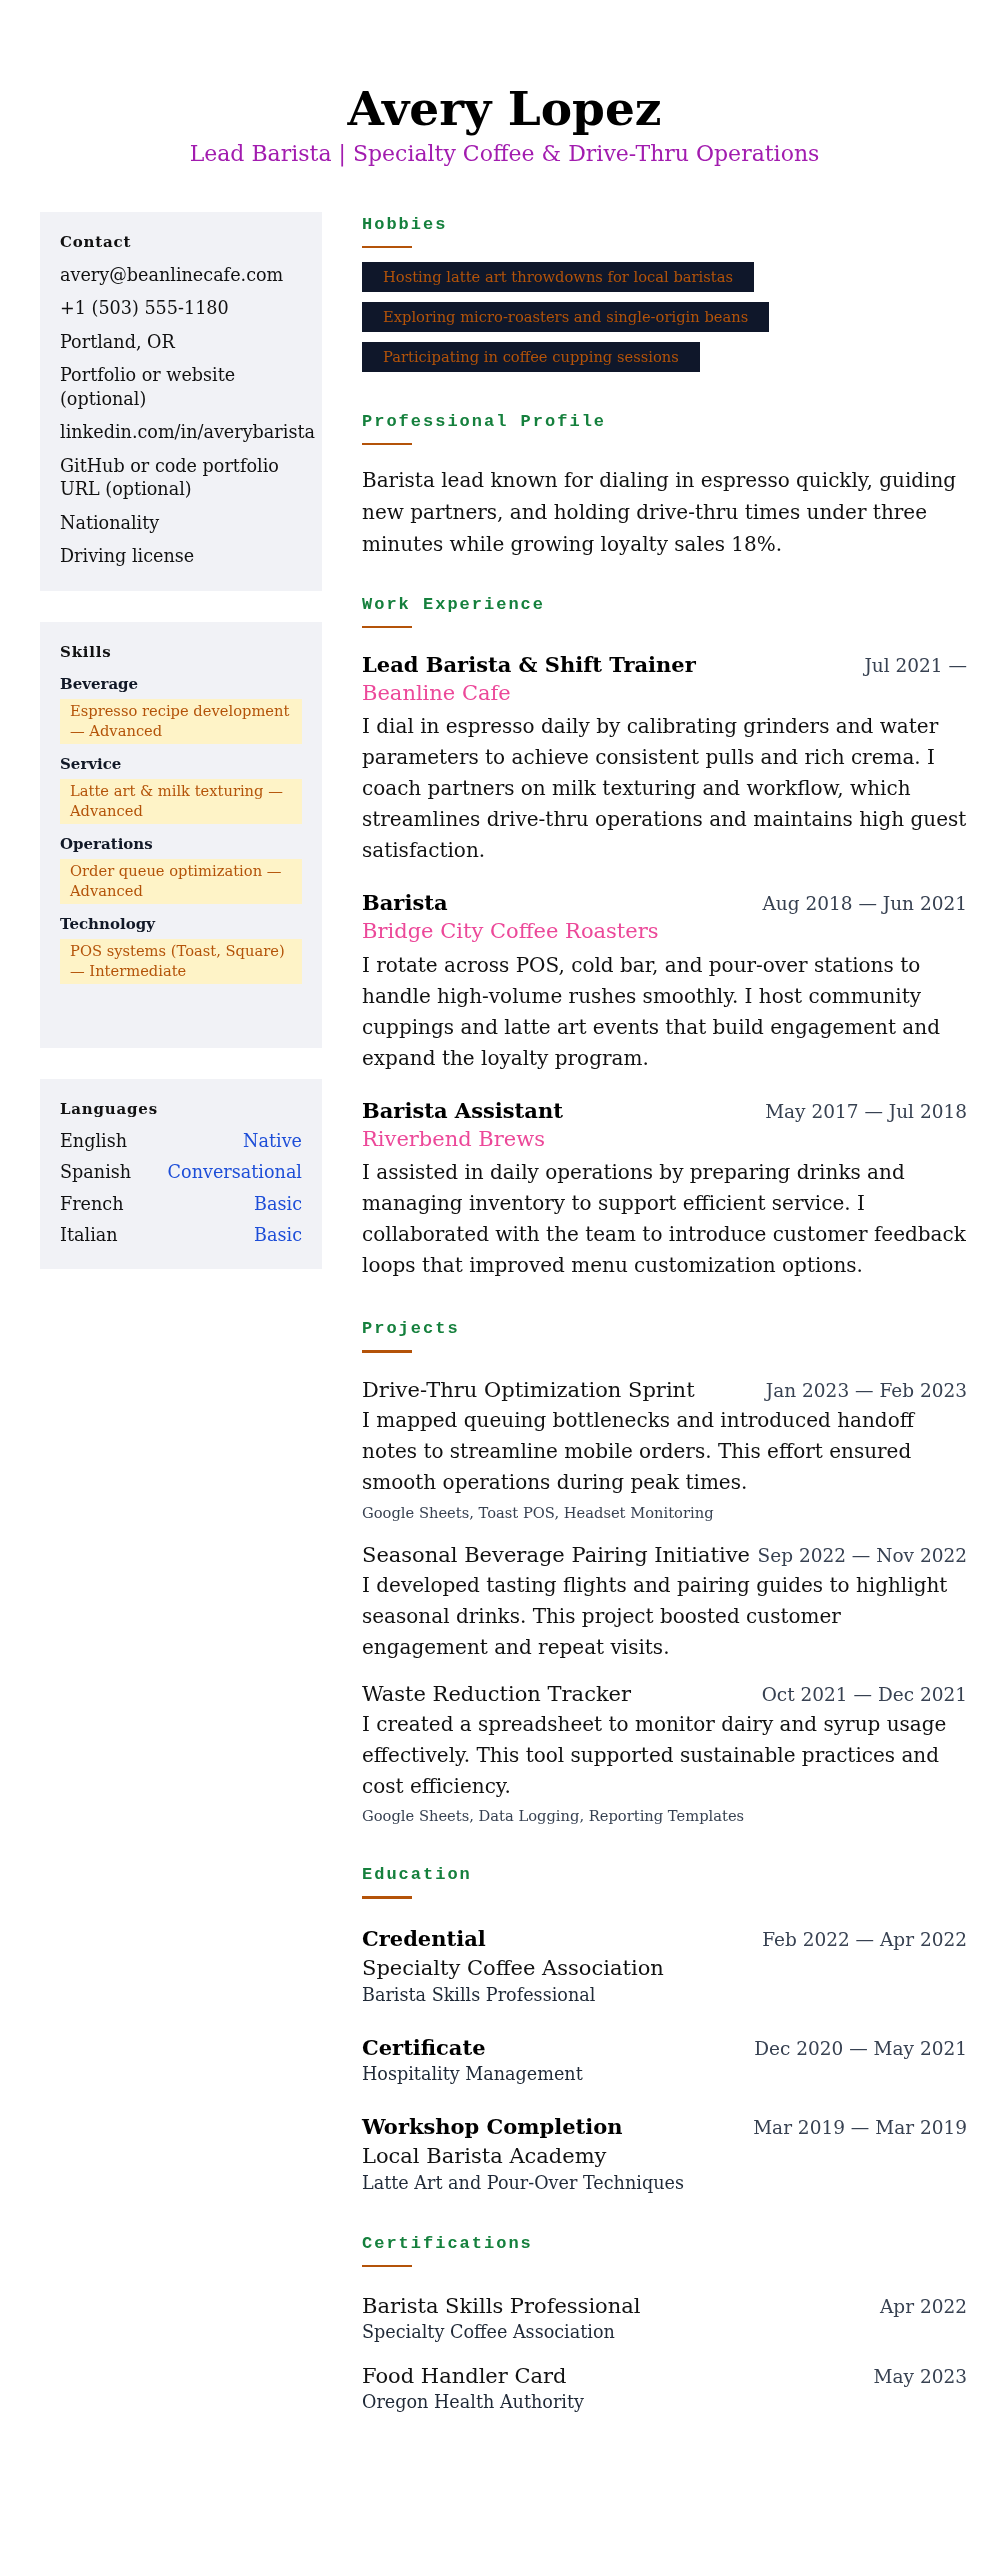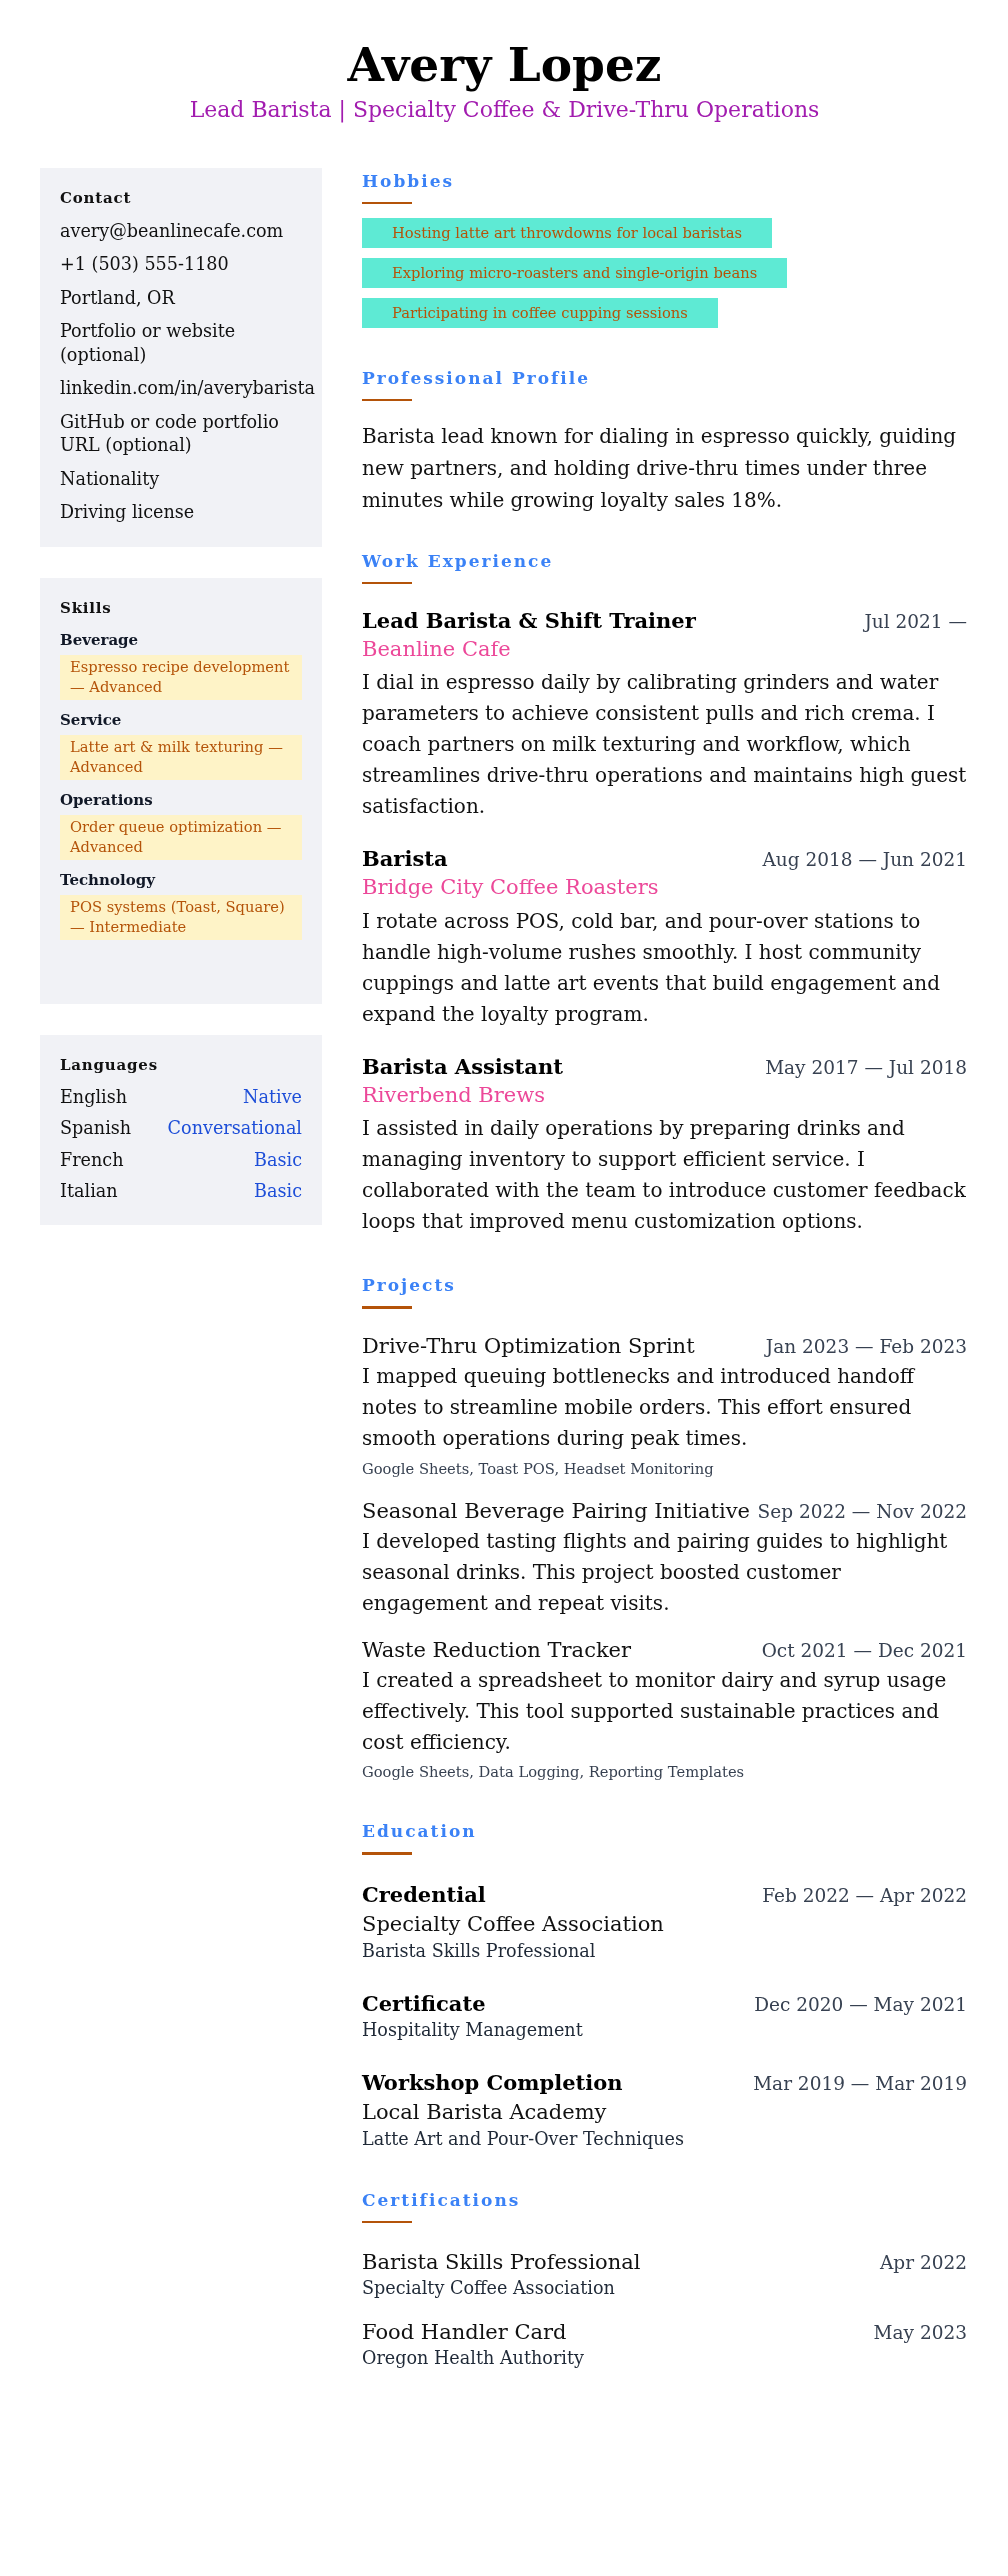--- a/index.html
+++ b/index.html
@@ -2,21 +2,21 @@
 <html style="font-size:13.4px"><head>
 <meta charset="utf-8">
 <style>
   * { box-sizing: border-box; margin: 0; padding: 0; }
   html, body { background: #ffffff; }
   body {
     width: 1009px;
     font-family: "DejaVu Serif", serif;
     color: #111111;
   }
-  .page { width: 1009px; padding: 0 40px 34px 40px; }
+  .page { width: 1009px; padding: 0 40px 34px 40px; margin-top: 44px; }
   .header { text-align: center; padding-top: 34px; height: 168px; }
   .name { font-size: 47px; font-weight: bold; line-height: 61px; color: #000; }
   .subtitle { font-size: 22px; line-height: 29px; color: #a21caf; margin-top: 0px; }
 
   .layout { display: flex; align-items: flex-start; }
   .sidebar { width: 282px; flex: 0 0 282px; }
   .main { width: 605px; margin-left: 40px; }
 
   .panel { background: #f1f2f6; padding: 20px 20px 22px 20px; margin-bottom: 31px; }
   .panel-title { font-size: 15px; font-weight: bold; letter-spacing: 0.8px; color: #111; margin-bottom: 11.8px; line-height: 20px; }
@@ -25,24 +25,24 @@
 
   .skill-group-title { font-size: 15px; font-weight: bold; color: #111827; line-height: 20px; margin-top: 10px; margin-bottom: 5px; }
   .skill-group-title.first { margin-top: 3.4px; }
   .skill-tag { background: #fef3c7; color: #b45309; font-size: 14.7px; line-height: 20px; padding: 2.5px 10px 2.5px 10px; width: 242px; }
 
   .lang-row { display: flex; justify-content: space-between; font-size: 17.6px; line-height: 23.5px; margin-bottom: 7.6px; }
   .lang-row:last-child { margin-bottom: 0; }
   .lang-level { color: #1d4ed8; }
 
   .section { margin-bottom: 32px; }
-  .section-title { font-size: 17px; font-weight: bold; letter-spacing: 2px; color: #3b82f6; line-height: 22px; margin-top: 1.7px; }
+  .section-title { font-size: 17px; font-weight: bold; letter-spacing: 2px; color: #15803d; line-height: 22px; margin-top: 1.7px; font-family: Liberation Mono, monospace; }
   .section-rule { width: 50px; height: 2.5px; background: #b45309; margin-top: 10px; margin-bottom: 13.4px; }
 
-  .hobby-chip { display: inline-block; background: #5eead4; color: #b45309; font-size: 14.7px; line-height: 20px; padding: 5px 30px; margin-bottom: 10px; }
+  .hobby-chip { display: inline-block; background: #0f172a; color: #b45309; font-size: 14.7px; line-height: 20px; padding: 5px 21px; margin-bottom: 10px; }
   .hobby-list { display: flex; flex-direction: column; align-items: flex-start; }
 
   .profile-text { font-size: 20px; line-height: 32px; color: #111; margin-top: 18.5px; }
 
   .entry { margin-top: 22px; }
   .entry.first { margin-top: 22px; }
   .entry-head { display: flex; justify-content: space-between; align-items: baseline; }
   .job-title { font-size: 21px; font-weight: bold; line-height: 29px; color: #000; }
   .date { font-size: 18.5px; color: #374151; line-height: 25px; white-space: nowrap; }
   .company { font-size: 21px; color: #ec4899; line-height: 29px; }

